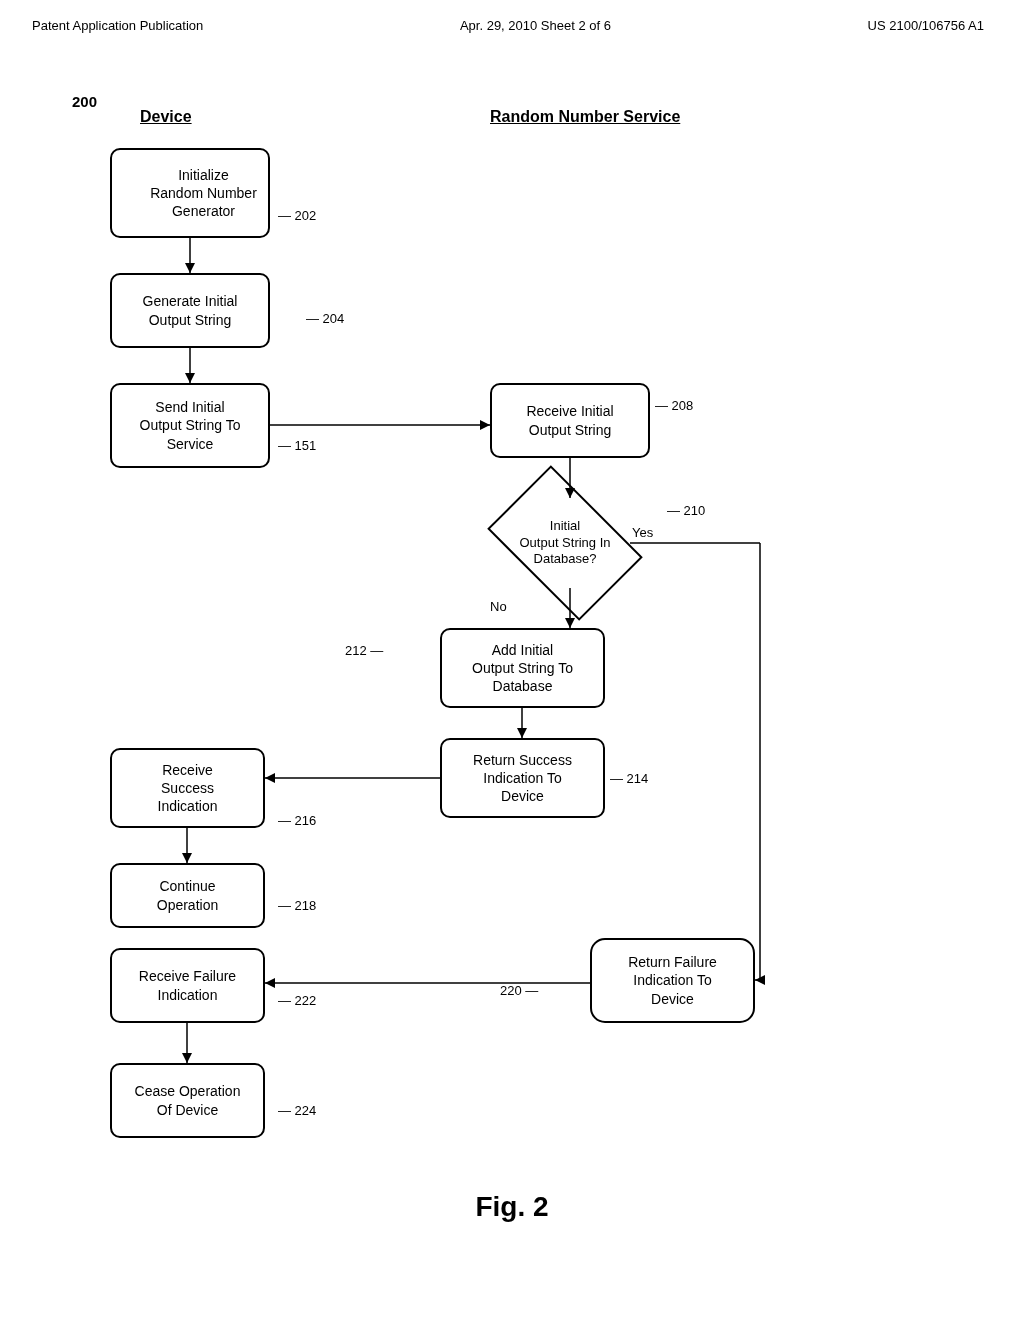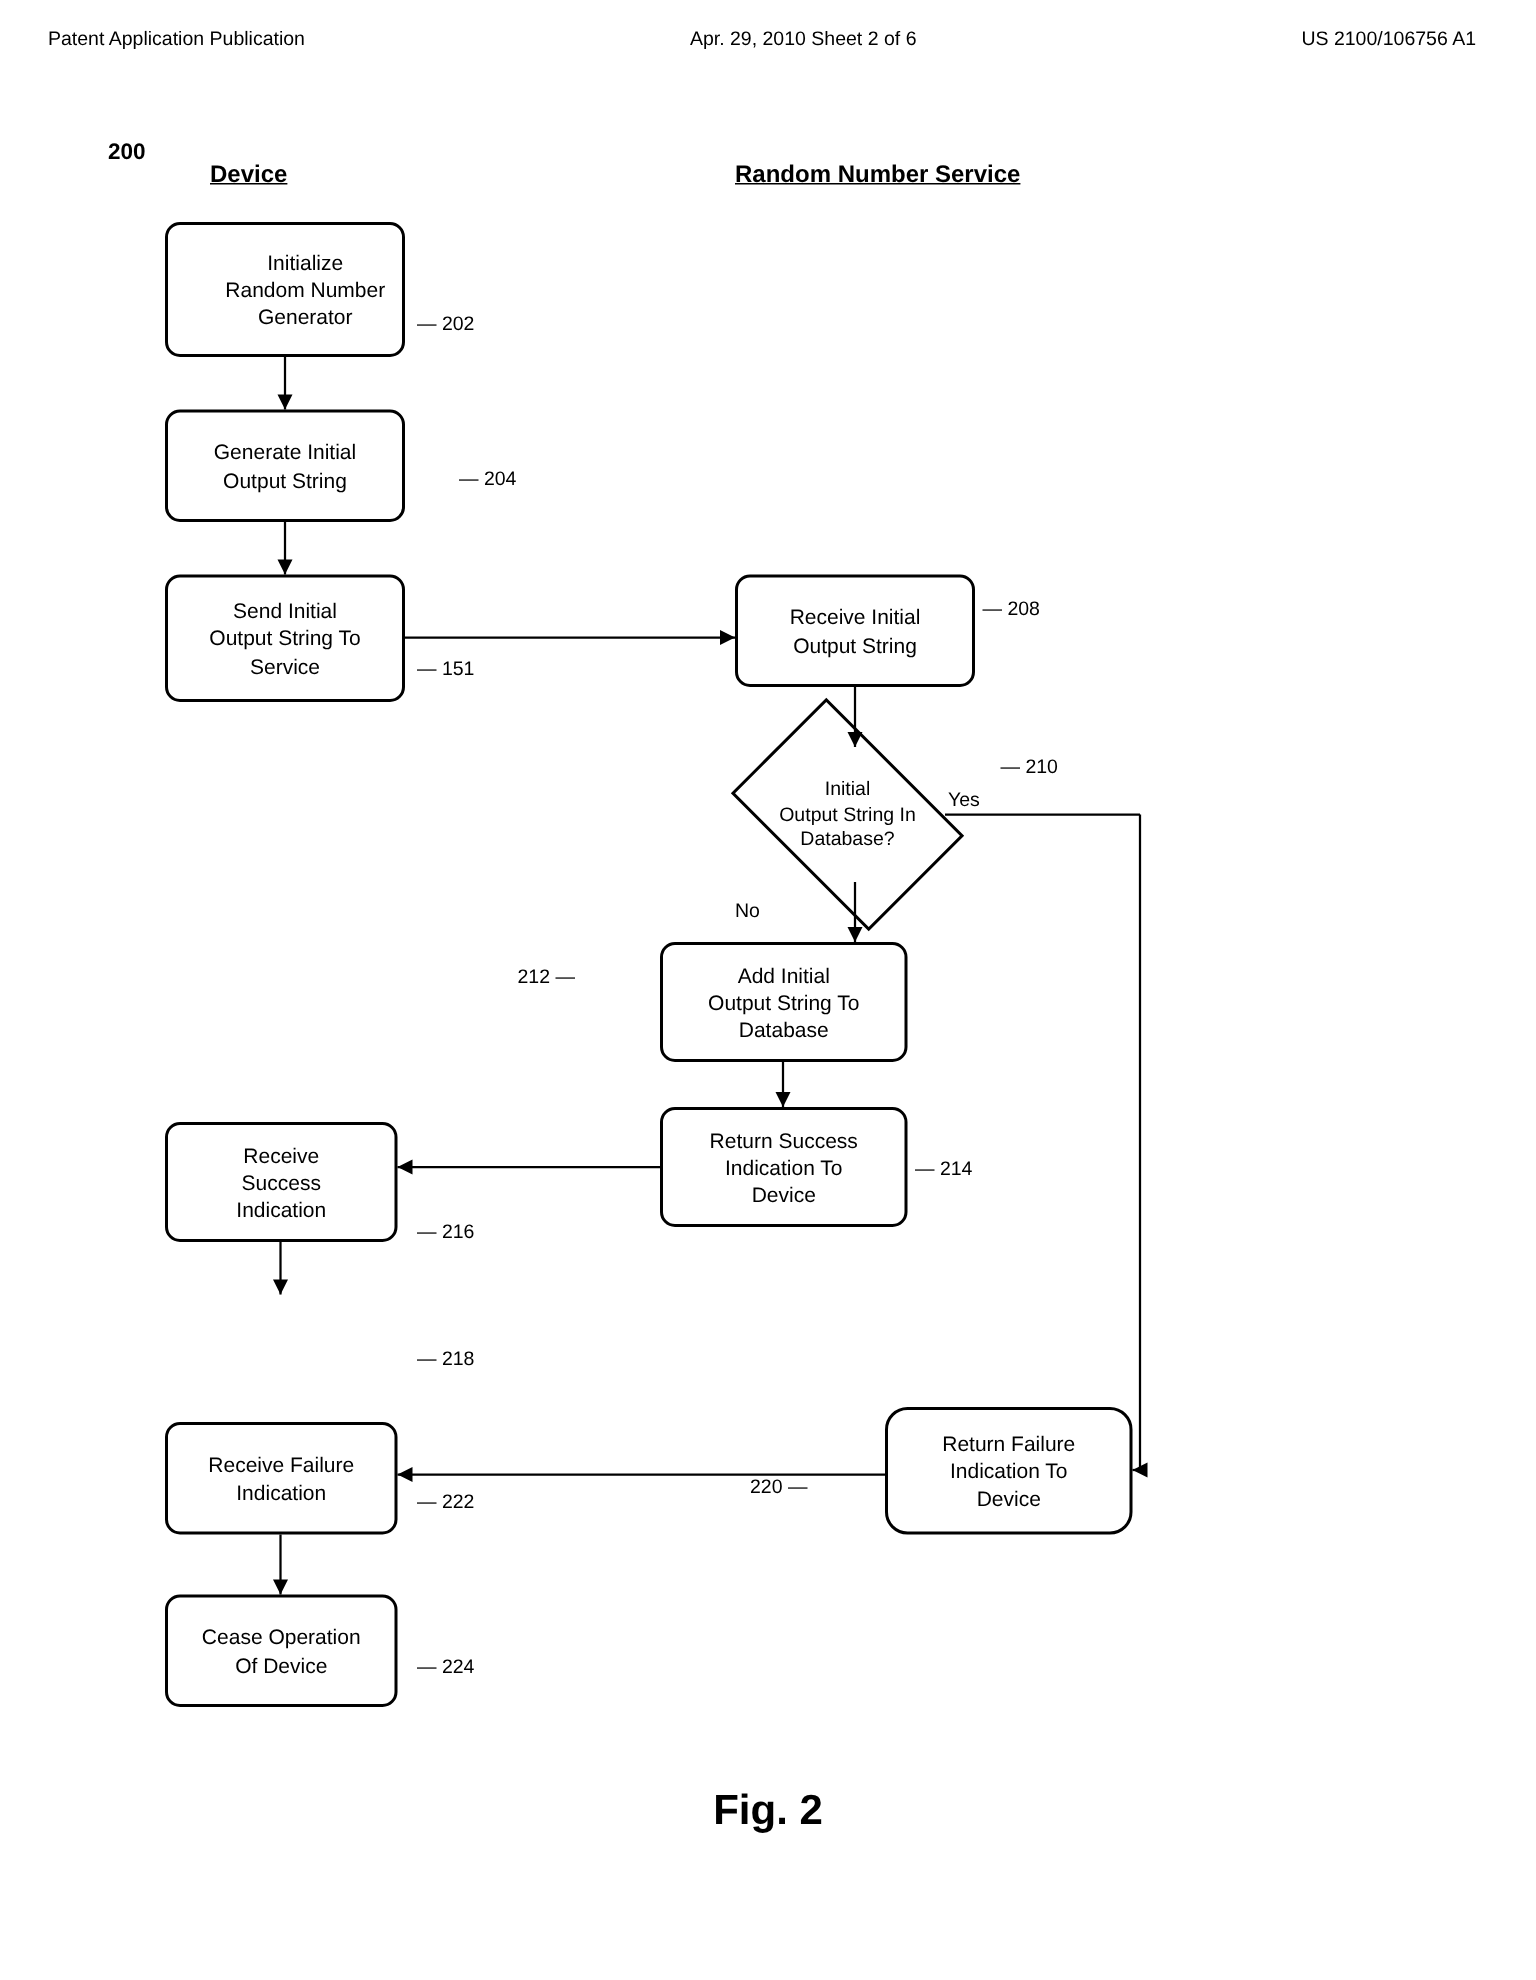--- a/index.html
+++ b/index.html
@@ -163,20 +163,23 @@
   <div class="flow-box" style="left:440px; top:685px; width:165px; height:80px;">
     <span>Return Success<br>Indication To<br>Device</span>
   </div>
   <div class="label" style="left:610px; top:718px;">— 214</div>
 
   <div class="flow-box" style="left:110px; top:695px; width:155px; height:80px;">
     <span>Receive<br>Success<br>Indication</span>
   </div>
   <div class="label" style="left:278px; top:760px;">— 216</div>
 
+  <div class="flow-box" style="left:110px; top:810px; width:155px; height:65px;">
+    <span>Continue<br>Operation</span>
+  </div>
   <div class="label" style="left:278px; top:845px;">— 218</div>
 
   <div class="flow-box" style="left:590px; top:885px; width:165px; height:85px;border-radius:15px;">
     <span>Return Failure<br>Indication To<br>Device</span>
   </div>
   <div class="label" style="left:500px; top:930px;">220 —</div>
 
   <div class="flow-box" style="left:110px; top:895px; width:155px; height:75px;">
     <span>Receive Failure<br>Indication</span>
   </div>

